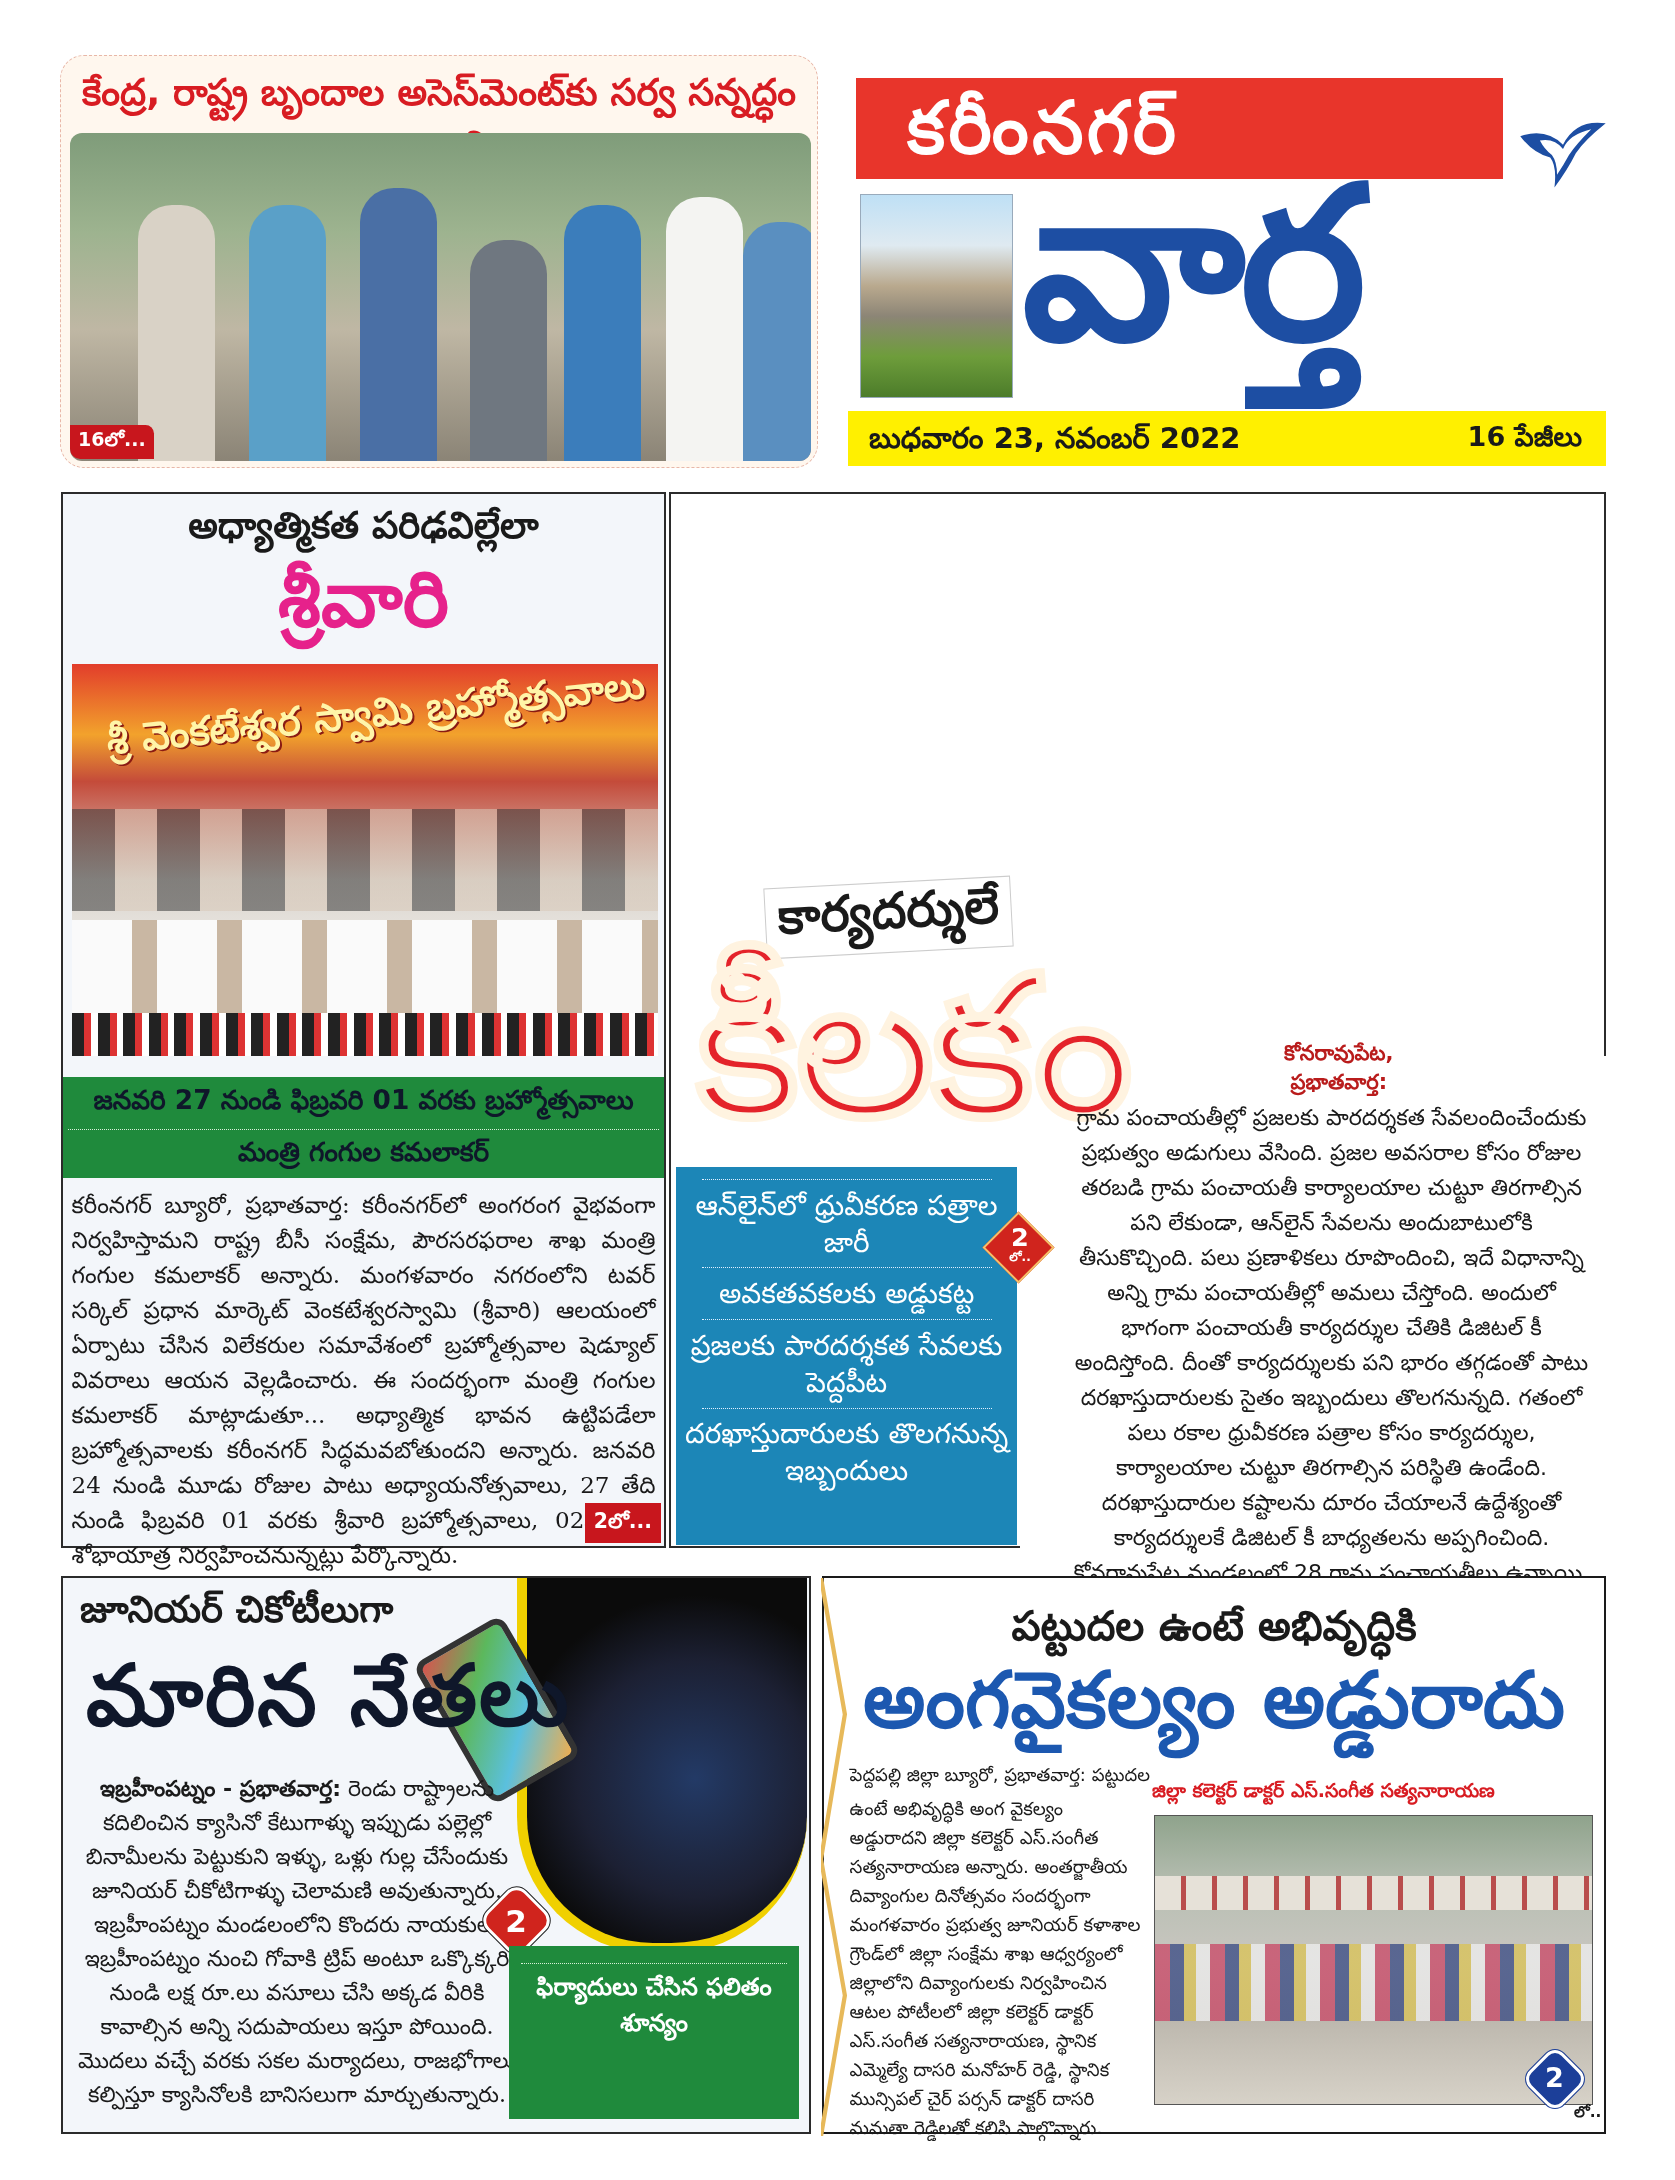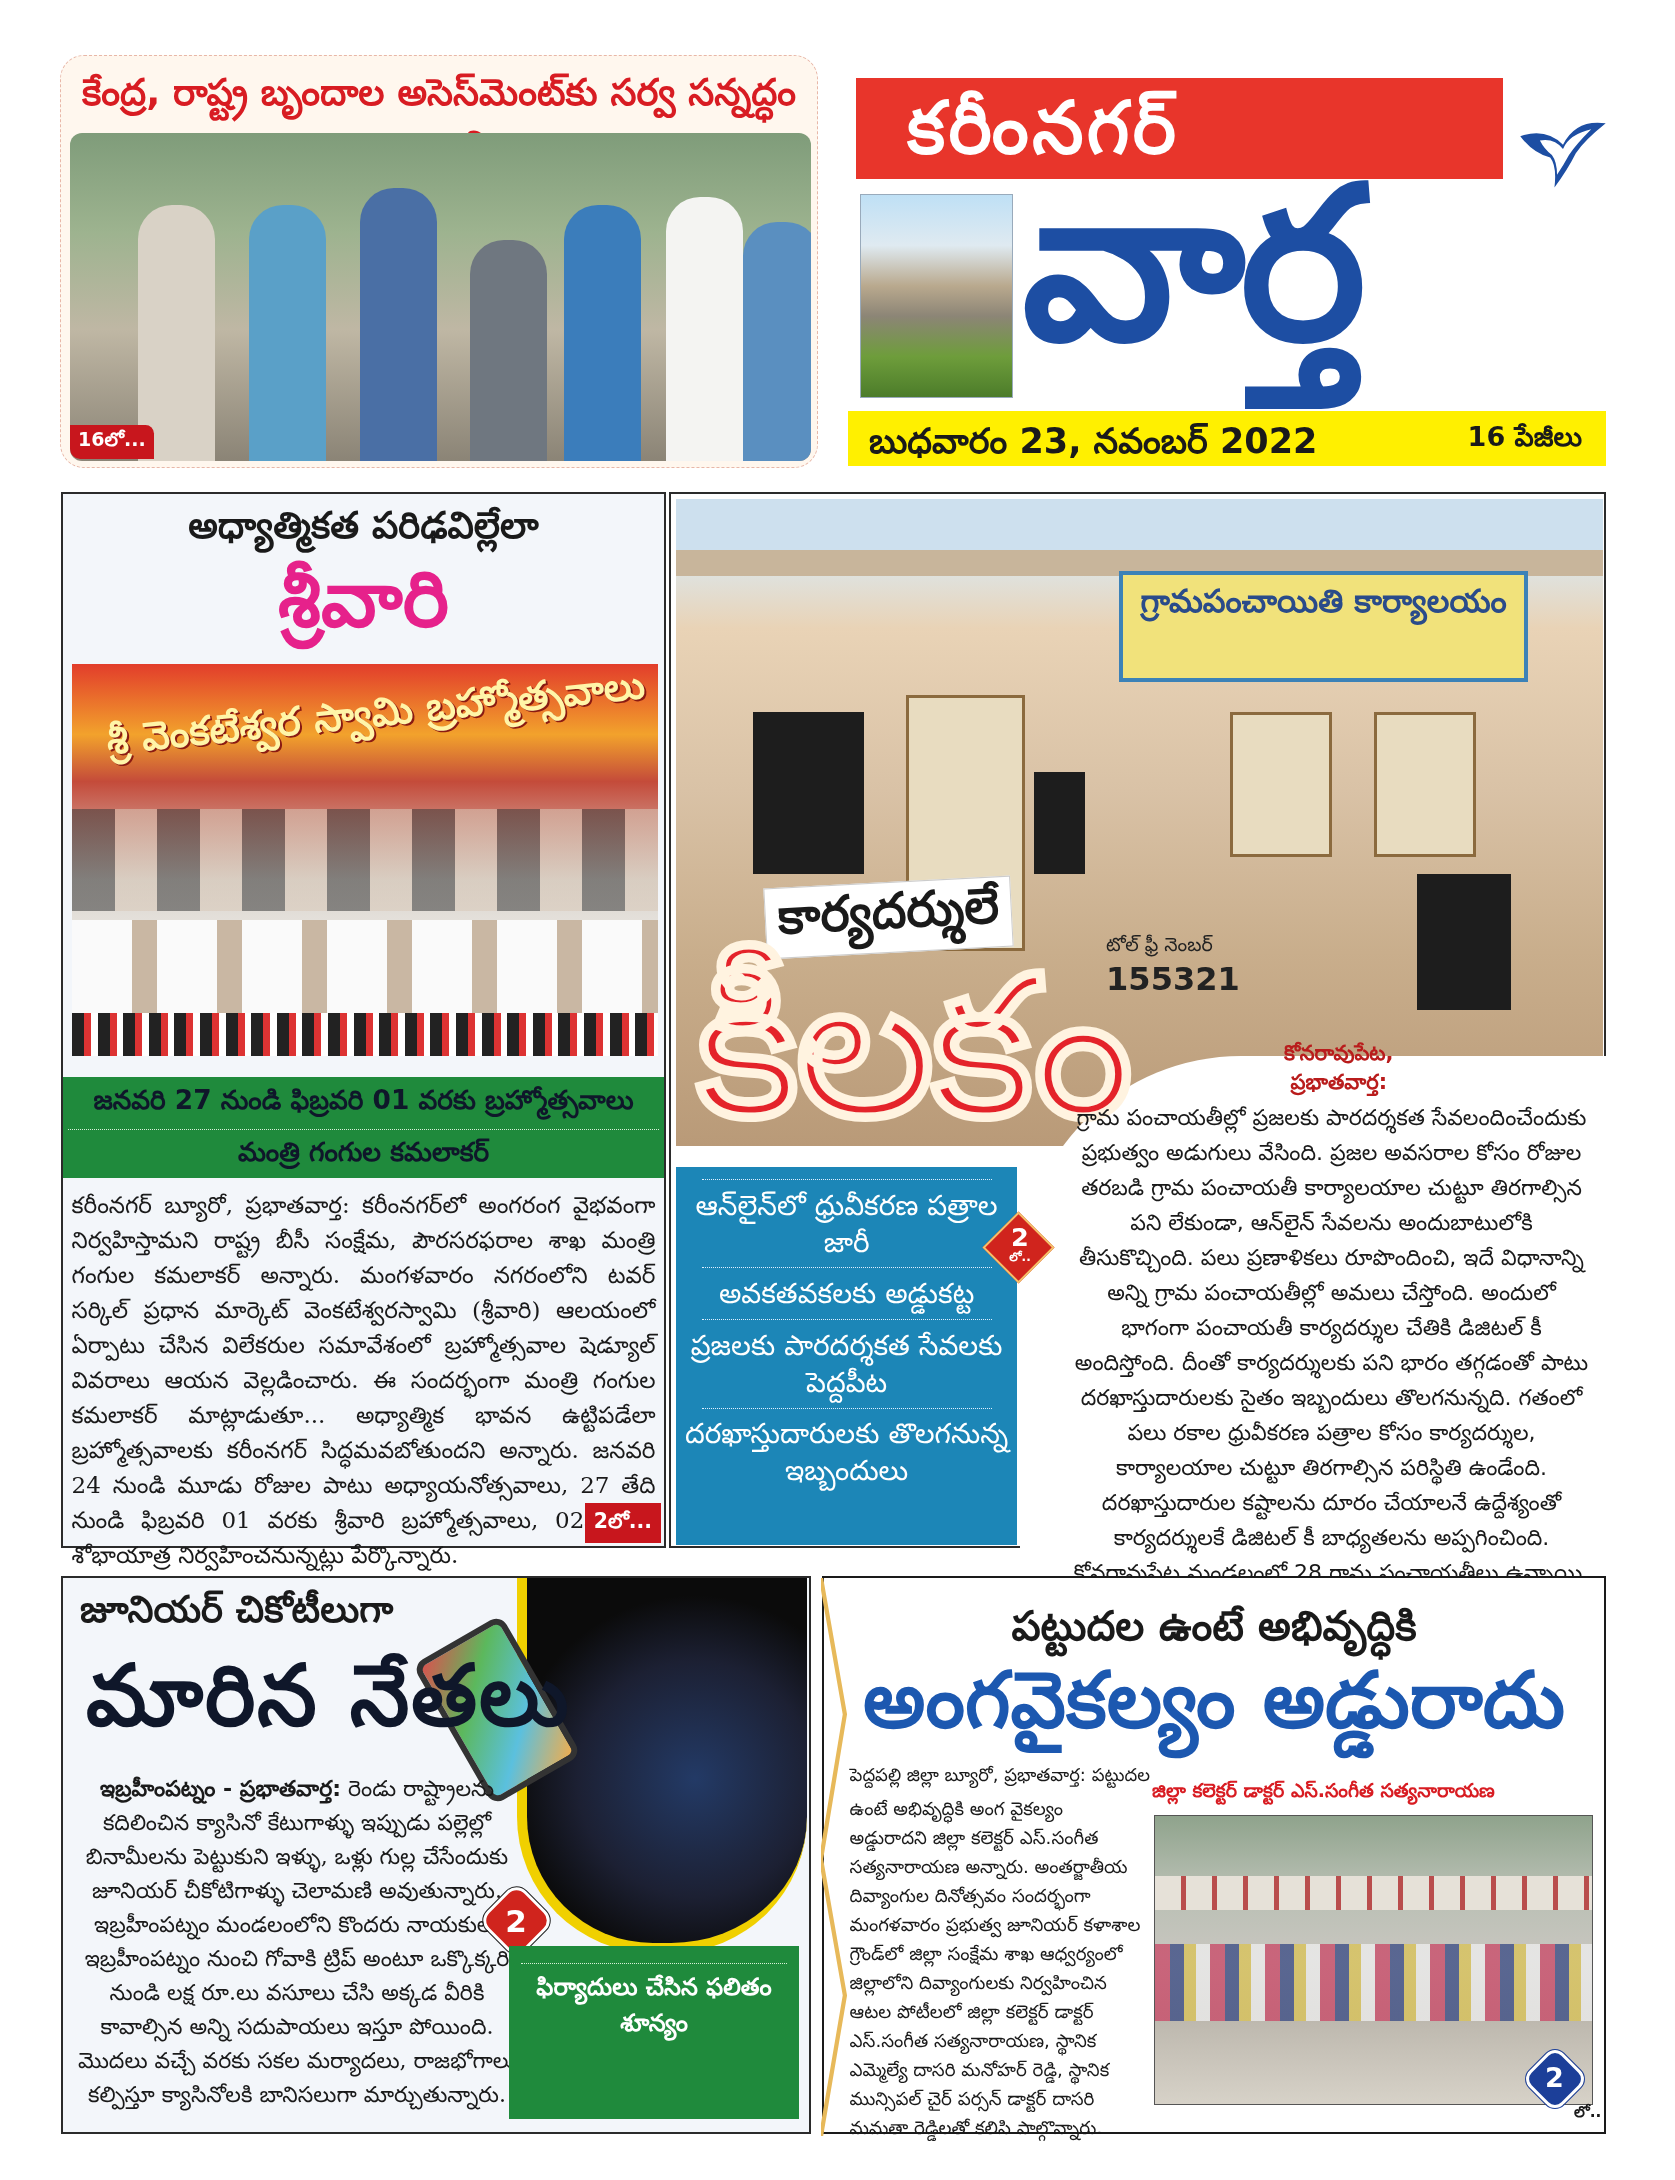--- a/index.html
+++ b/index.html
@@ -17,21 +17,21 @@
   #teaser .person { position: absolute; bottom: 0; width: 77px; border-radius: 34px 34px 0 0; }
   #teaser .more { position: absolute; left: 8.5px; bottom: 8.5px; background: #c8161d; color: #fff; font-weight: bold; font-size: 19px; padding: 3.4px 8.5px; border-radius: 0 8.5px 0 10.2px; }
 
   
   #masthead-red { left: 856px; top: 78px; width: 647px; height: 101px; background: #e8352b; }
   #masthead-red .t { position: absolute; left: 51px; top: 6.8px; color: #fff; font-weight: bold; font-size: 73px; letter-spacing: 3.4px; }
   #masthead-dam { left: 860px; top: 194px; width: 153px; height: 204px; background: linear-gradient(180deg,#bfe0f5 0%,#dfeaf1 25%,#b9a98e 45%,#8c8576 60%,#6e9d3b 80%,#4c7c2a 100%); border: 0.9px solid #9ab; }
   #masthead-varta { left: 1022px; top: 128px; width: 588px; height: 273px; color: #1d4ea3; font-weight: bold; font-size: 213px; line-height: 273px; letter-spacing: -5.1px; }
   #masthead-dove { left: 1516px; top: 102px; width: 94px; height: 94px; }
   #dateline { left: 848px; top: 411px; width: 758px; height: 55px; background: #fff000; }
-  #dateline .d { position: absolute; left: 21px; top: 10.2px; font-weight: bold; font-size: 35px; }
+  #dateline .d { position: absolute; left: 21px; top: 10.2px; font-weight: bold; font-size: 29px; }
   #dateline .p { position: absolute; right: 24px; top: 10.2px; font-weight: bold; font-size: 27px; }
 
   
   #srivari { left: 61px; top: 492px; width: 605px; height: 1056px; }
   #srivari .kicker { position: absolute; left: 0; right: 0; top: 10.2px; text-align: center; font-weight: bold; font-size: 37px; }
   #srivari .title { position: absolute; left: 0; right: 0; top: 60px; text-align: center; font-weight: bold; font-size: 78px; color: #e6218b; }
   #srivari .photo { position: absolute; left: 8.5px; top: 170px; width: 586px; height: 392px; background: linear-gradient(180deg,#e23d2b 0%,#f2a22c 18%,#c44b3a 30%,#d9d3cc 55%,#f4f3ef 80%,#e2dfdb 100%); overflow:hidden; }
   #srivari .banner-text { position: absolute; left: 34px; top: 25.6px; color: #fff5a8; font-weight: bold; font-size: 39px; transform: rotate(-6deg); text-shadow: 1.7px 1.7px 0 #8a1a12; }
   #srivari .green { position: absolute; left: 0; right: 0; top: 583px; height: 101px; background: #1f8a3c; color: #0f172a; text-align: center; }
   #srivari .green .l1 { font-size: 26.4px; font-weight: bold; margin-top: 6.8px; }
@@ -133,37 +133,20 @@
   <div class="green">
     <div class="l1">జనవరి 27 నుండి ఫిబ్రవరి 01 వరకు బ్రహ్మోత్సవాలు</div>
     <div class="sep"></div>
     <div class="l2">మంత్రి గంగుల కమలాకర్</div>
   </div>
   <div class="body">కరీంనగర్ బ్యూరో, ప్రభాతవార్త: కరీంనగర్‌లో అంగరంగ వైభవంగా నిర్వహిస్తామని రాష్ట్ర బీసీ సంక్షేమ, పౌరసరఫరాల శాఖ మంత్రి గంగుల కమలాకర్ అన్నారు. మంగళవారం నగరంలోని టవర్ సర్కిల్ ప్రధాన మార్కెట్ వెంకటేశ్వరస్వామి (శ్రీవారి) ఆలయంలో ఏర్పాటు చేసిన విలేకరుల సమావేశంలో బ్రహ్మోత్సవాల షెడ్యూల్ వివరాలు ఆయన వెల్లడించారు. ఈ సందర్భంగా మంత్రి గంగుల కమలాకర్ మాట్లాడుతూ... అధ్యాత్మిక భావన ఉట్టిపడేలా బ్రహ్మోత్సవాలకు కరీంనగర్ సిద్ధమవబోతుందని అన్నారు. జనవరి 24 నుండి మూడు రోజుల పాటు అధ్యాయనోత్సవాలు, 27 తేది నుండి ఫిబ్రవరి 01 వరకు శ్రీవారి బ్రహ్మోత్సవాలు, 02న భారీ శోభాయాత్ర నిర్వహించనున్నట్లు పేర్కొన్నారు.</div>
   <div class="more">2లో...</div>
 </div>
 
 <div id="keelakam" class="box">
-  <div class="photo">
-    <div class="abs" style="left:0;right:0;top:0;height:60px;background:#cde0ee;"></div>
-    <div class="abs" style="left:0;top:51px;width:927px;height:25.6px;background:#c8b59b;"></div>
-    <div class="board">
-      <div class="bt">గ్రామపంచాయితి కార్యాలయం</div>
-    </div>
-    <div class="door" style="left:230px;top:196px;width:119px;height:256px;"></div>
-    <div class="blackboard" style="left:77px;top:213px;width:111px;height:162px;"></div>
-    <div class="blackboard" style="left:358px;top:273px;width:51px;height:102px;"></div>
-    <div class="door" style="left:554px;top:213px;width:102px;height:145px;"></div>
-    <div class="door" style="left:698px;top:213px;width:102px;height:145px;"></div>
-    <div class="tollfree">
-      <div>టోల్ ఫ్రీ నెంబర్</div>
-      <div class="n">155321</div>
-    </div>
-    <div class="blackboard" style="left:741px;top:375px;width:94px;height:136px;"></div>
-  </div>
   <div class="sub">కార్యదర్శులే</div>
   <div class="curve"></div>
   <div class="big">కీలకం</div>
   <div class="place">
     <div>కోనరావుపేట,</div>
     <div>ప్రభాతవార్త:</div>
   </div>
   <div class="body">గ్రామ పంచాయతీల్లో ప్రజలకు పారదర్శకత సేవలందించేందుకు ప్రభుత్వం అడుగులు వేసింది. ప్రజల అవసరాల కోసం రోజుల తరబడి గ్రామ పంచాయతీ కార్యాలయాల చుట్టూ తిరగాల్సిన పని లేకుండా, ఆన్‌లైన్ సేవలను అందుబాటులోకి తీసుకొచ్చింది. పలు ప్రణాళికలు రూపొందించి, ఇదే విధానాన్ని అన్ని గ్రామ పంచాయతీల్లో అమలు చేస్తోంది. అందులో భాగంగా పంచాయతీ కార్యదర్శుల చేతికి డిజిటల్ కీ అందిస్తోంది. దీంతో కార్యదర్శులకు పని భారం తగ్గడంతో పాటు దరఖాస్తుదారులకు సైతం ఇబ్బందులు తొలగనున్నది. గతంలో పలు రకాల ధ్రువీకరణ పత్రాల కోసం కార్యదర్శుల, కార్యాలయాల చుట్టూ తిరగాల్సిన పరిస్థితి ఉండేంది. దరఖాస్తుదారుల కష్టాలను దూరం చేయాలనే ఉద్దేశ్యంతో కార్యదర్శులకే డిజిటల్ కీ బాధ్యతలను అప్పగించింది. కోనరావుపేట మండలంలో 28 గ్రామ పంచాయతీలు ఉన్నాయి.</div>
   <div class="bluecol">
     <div class="sep"></div>

